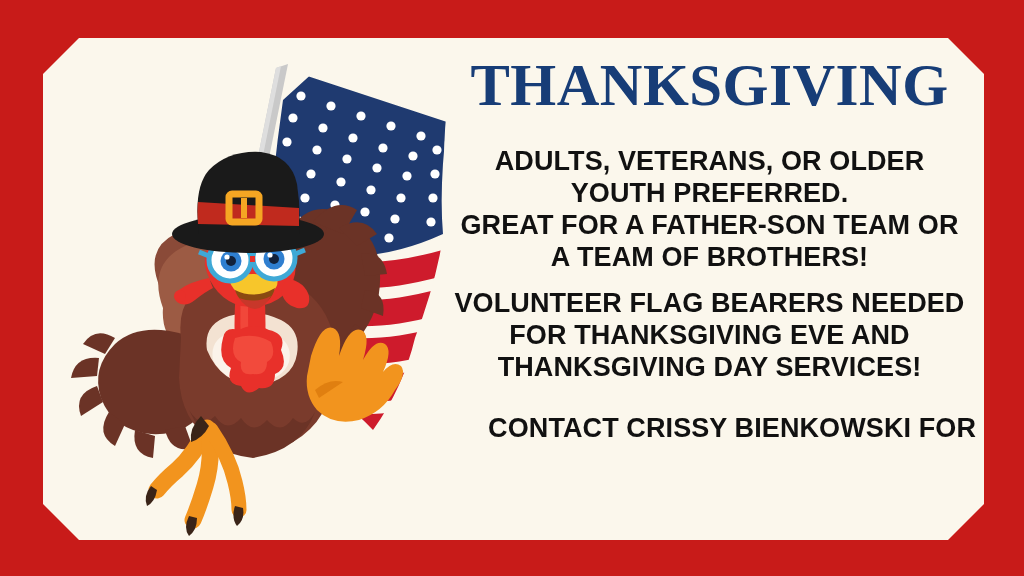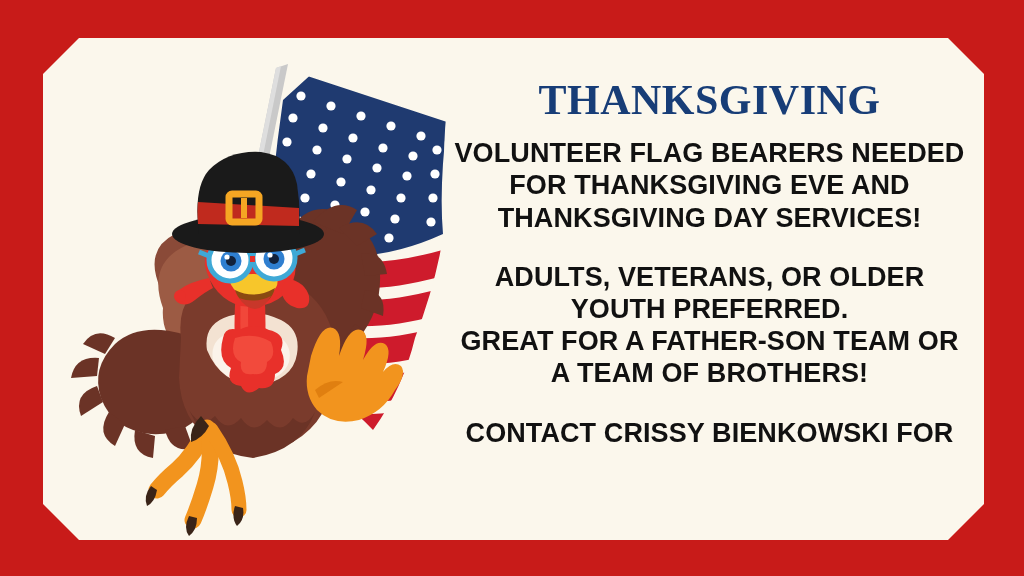--- a/index.html
+++ b/index.html
@@ -64,46 +64,46 @@
     position: absolute;
     left: 392px;
     top: 0;
     width: 549px;
     height: 502px;
     text-align: center;
   }
 
   .headline {
     margin: 0;
-    padding-top: 40px;
+    padding-top: 16px;
     color: #173D77;
     font-family: "Liberation Serif", serif;
     font-weight: bold;
-    font-size: 42px;
+    font-size: 59px;
     line-height: 1.08;
     letter-spacing: 0.5px;
     text-transform: uppercase;
   }
   .headline .ln { display: block; white-space: nowrap; }
 
   .body-block {
     margin: 0;
     padding: 0 8px;
     color: #111111;
     font-family: "Liberation Sans", sans-serif;
     font-weight: bold;
     font-size: 27px;
     line-height: 1.19;
     letter-spacing: 0.1px;
     text-transform: uppercase;
   }
   .body-block .ln { display: block; }
   .para-1 { margin-top: 14px; }
   .para-2 { margin-top: 27px; }
-  .para-3 { margin-top: 28px; }
+  .para-3 { margin-top: 28px; text-align: right; }
 </style>
 </head>
 <body>
 
 <div class="poster">
   <div class="panel">
 
     <div class="art">
       <svg viewBox="0 0 430 502" xmlns="http://www.w3.org/2000/svg">
         <defs>
@@ -337,32 +337,32 @@
         </g>
       </svg>
     </div>
 
     <div class="textcol">
 
       <h1 class="headline">
         <span class="ln">THANKSGIVING</span>
       </h1>
 
-      <p class="body-block para-1">
-        <span class="ln">VOLUNTEER FLAG BEARERS NEEDED</span>
-        <span class="ln">FOR THANKSGIVING EVE AND</span>
-        <span class="ln">THANKSGIVING DAY SERVICES!</span>
-      </p>
-
       <p class="body-block para-2">
         <span class="ln">ADULTS, VETERANS, OR OLDER</span>
         <span class="ln">YOUTH PREFERRED.</span>
         <span class="ln">GREAT FOR A FATHER-SON TEAM OR</span>
         <span class="ln">A TEAM OF BROTHERS!</span>
       </p>
 
+      <p class="body-block para-1">
+        <span class="ln">VOLUNTEER FLAG BEARERS NEEDED</span>
+        <span class="ln">FOR THANKSGIVING EVE AND</span>
+        <span class="ln">THANKSGIVING DAY SERVICES!</span>
+      </p>
+
       <p class="body-block para-3">
         <span class="ln">CONTACT CRISSY BIENKOWSKI FOR</span>
       </p>
 
     </div>
   </div>
 </div>
 
 </body></html>

